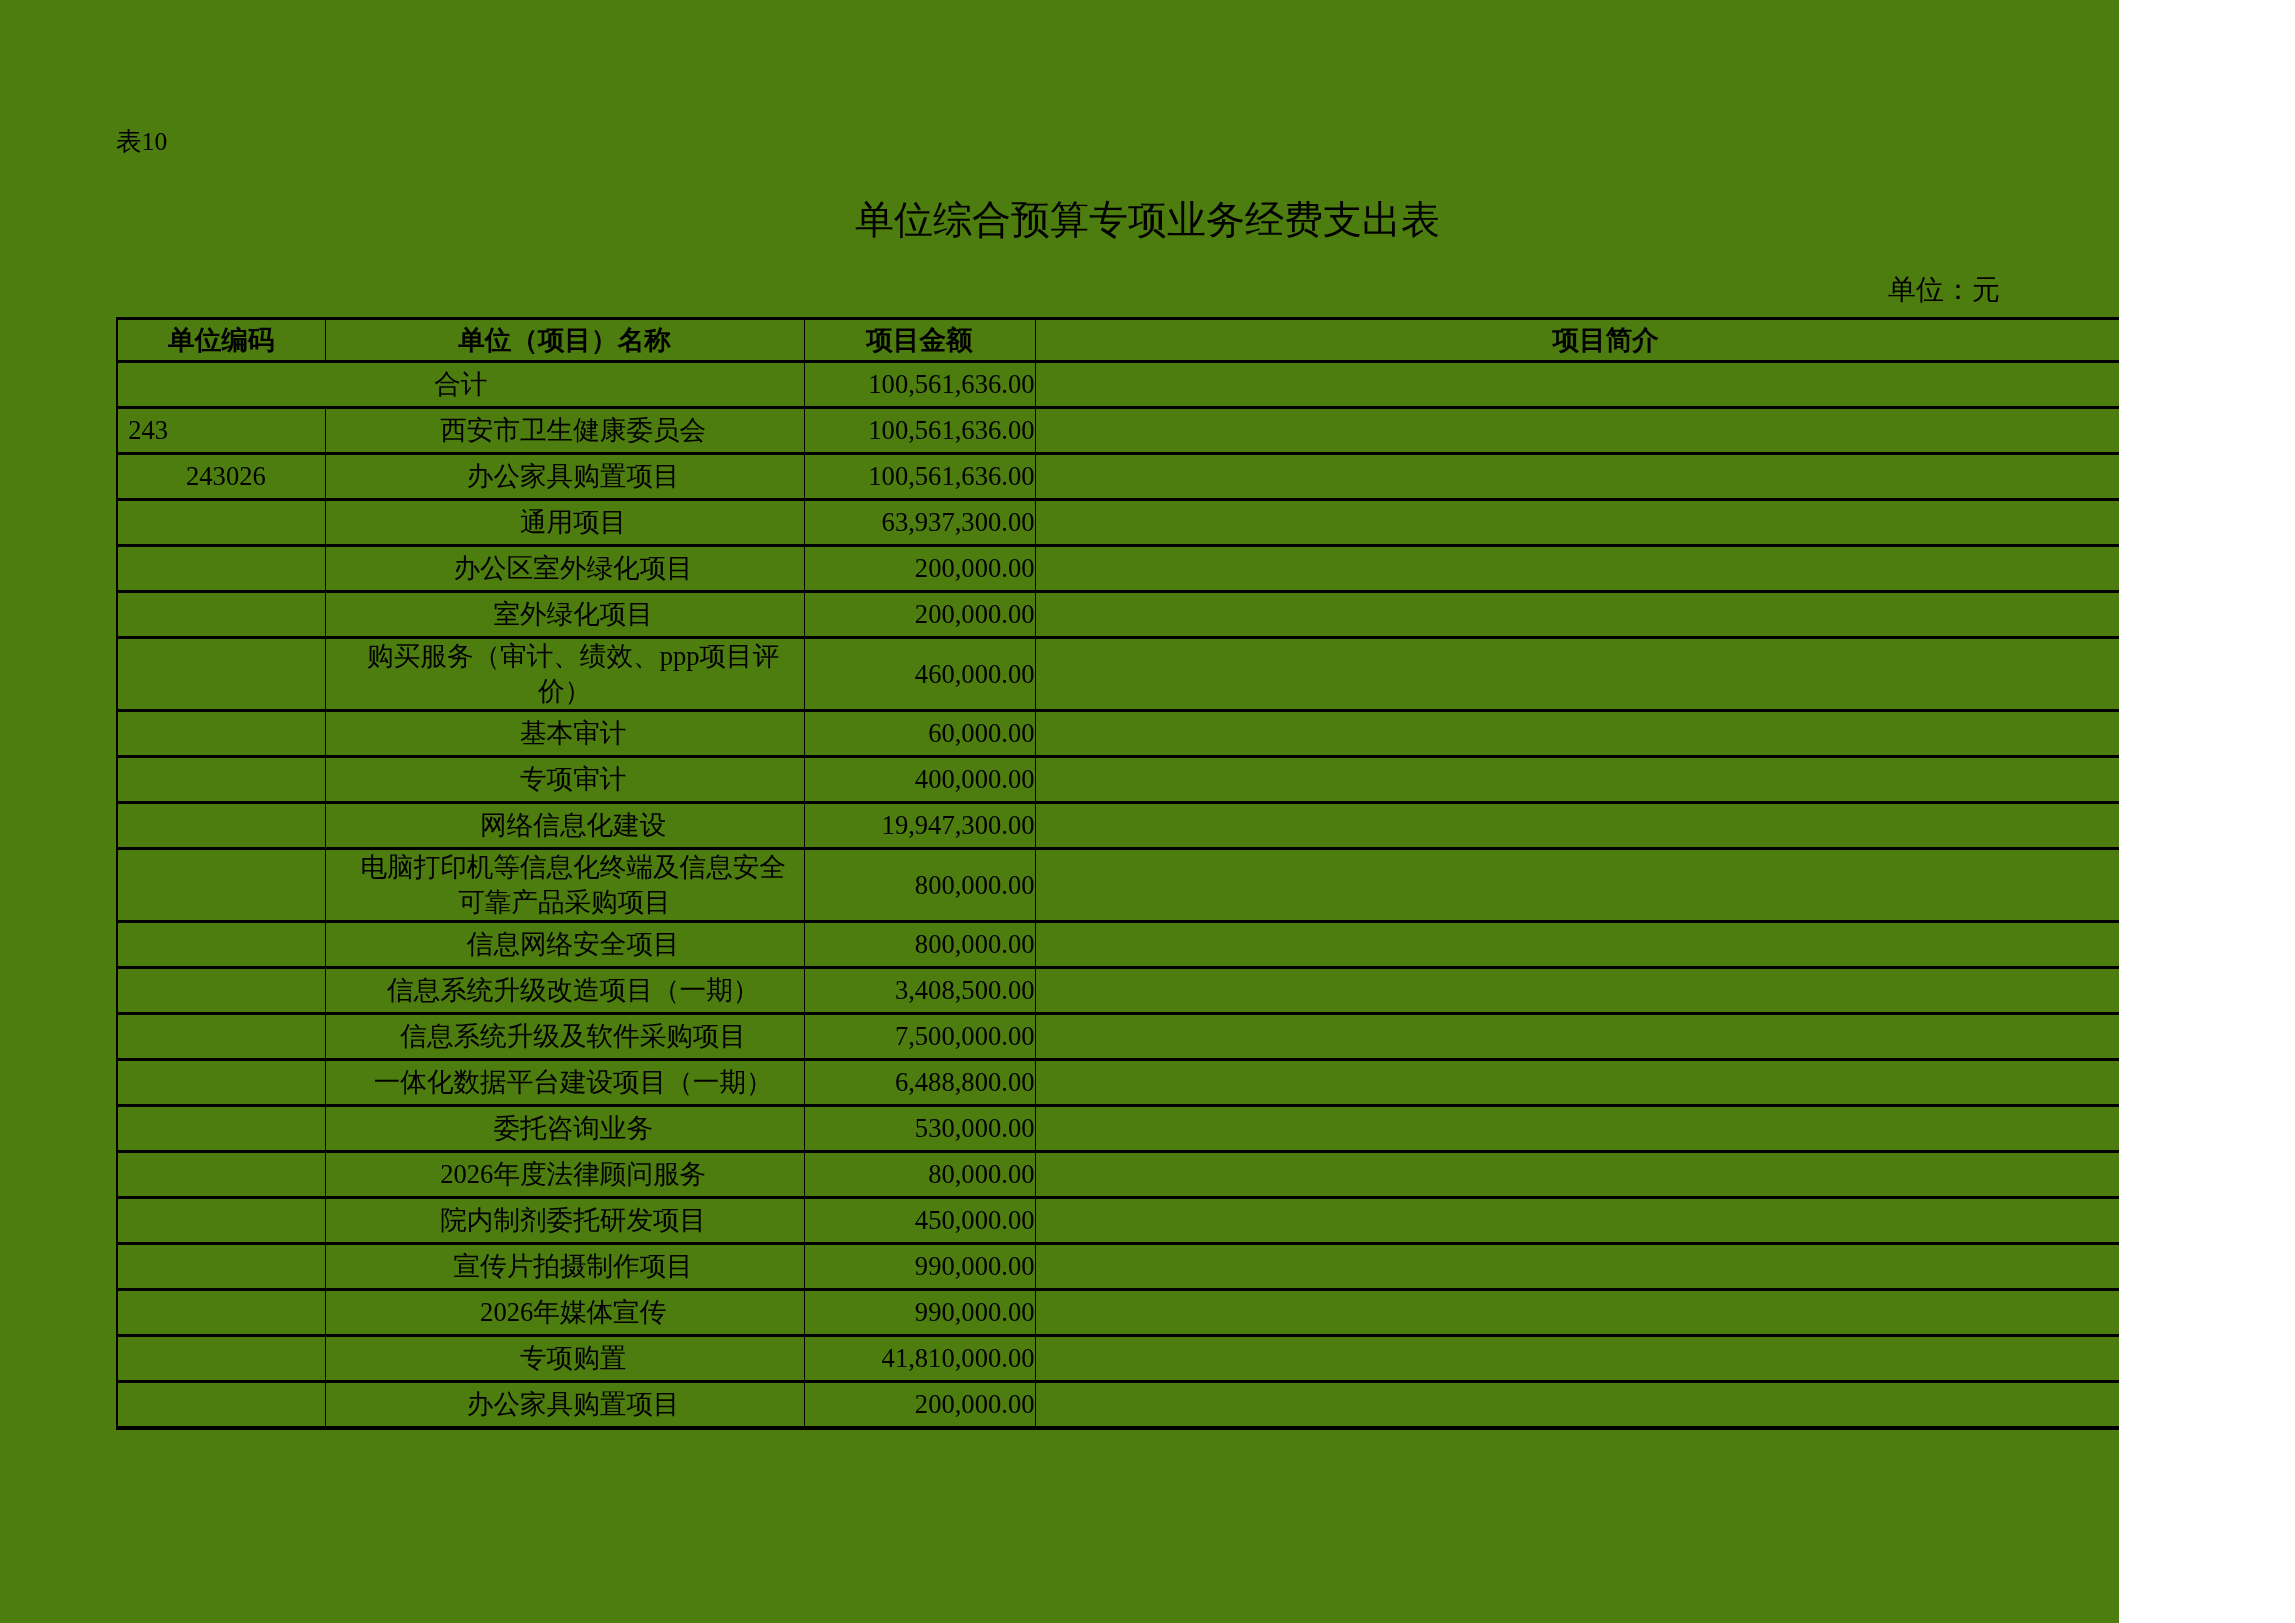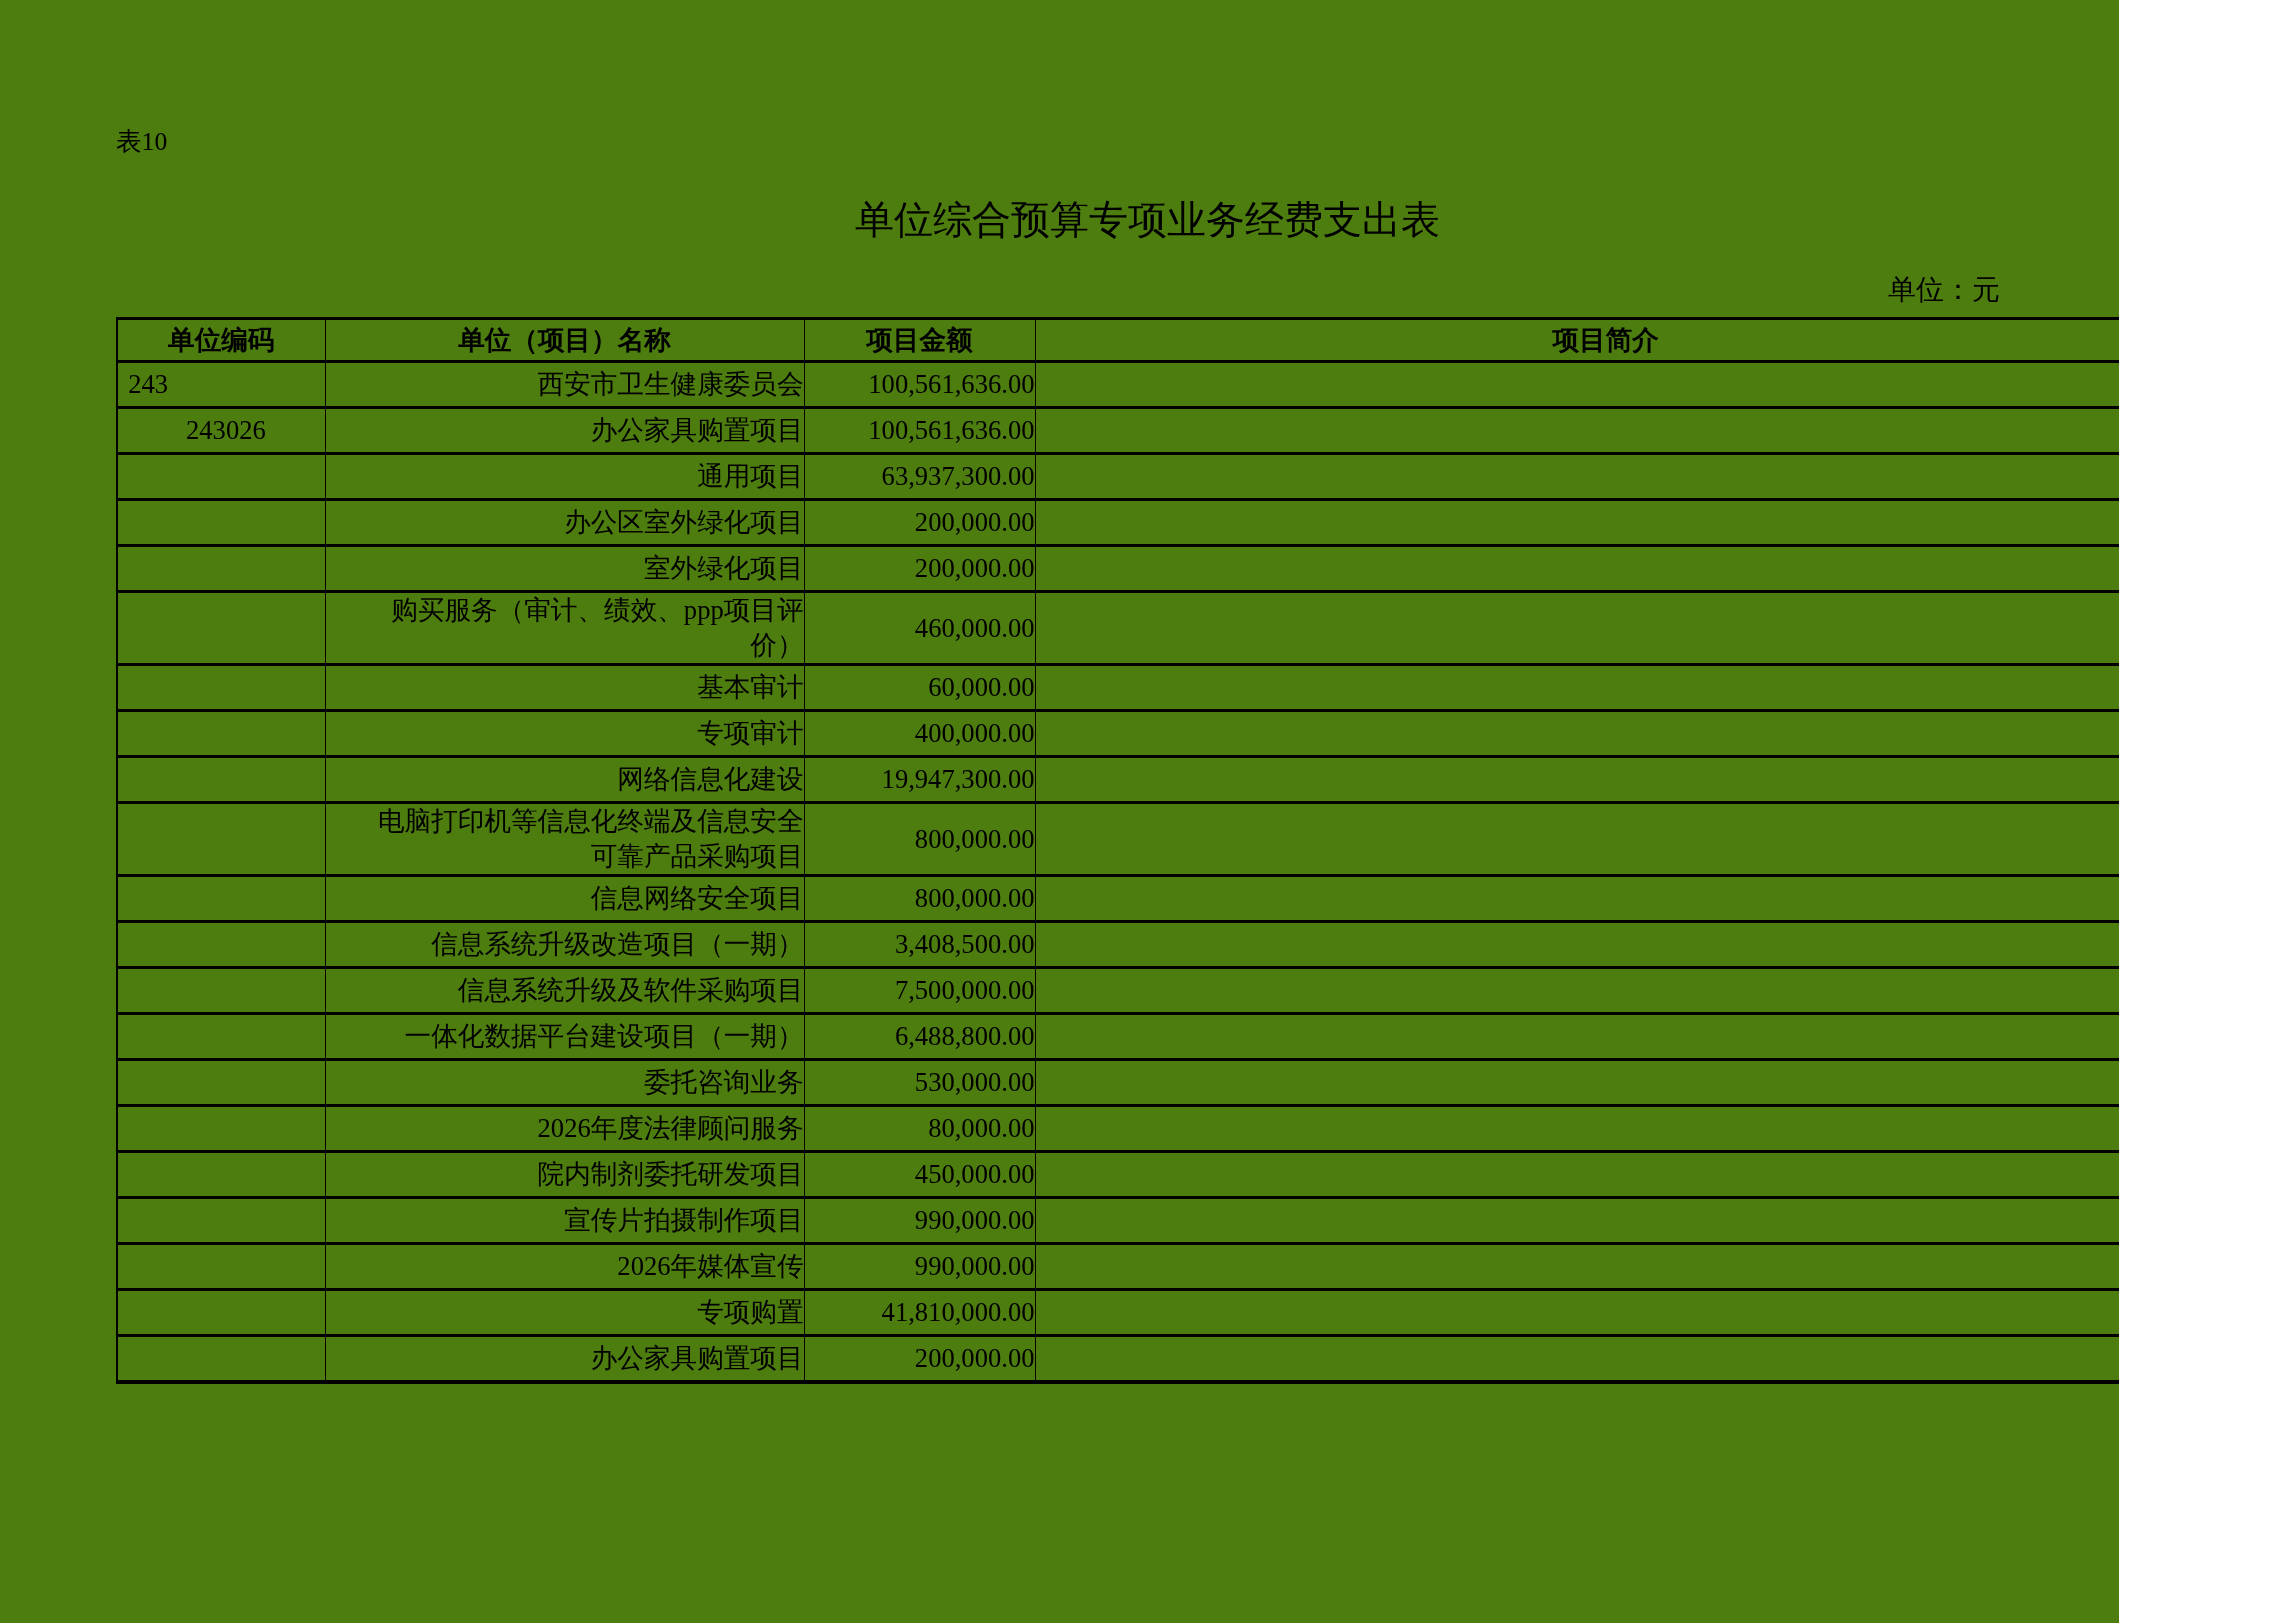--- a/index.html
+++ b/index.html
@@ -74,21 +74,21 @@
     text-align: center;
   }
   table.budget td {
     font-size: 26.6px;
     font-family: "Liberation Serif", serif;
   }
   td.code { text-align: left; line-height: 31px; }
   td.code.lvl0 { padding-left: 10.2px; }
   td.code.lvl1 { padding-left: 68px; }
   td.name {
-    text-align: right;
+    text-align: center;
     white-space: pre-wrap;
     text-indent: 17.4px;
     line-height: 35px;
   }
   td.name.merged {
     text-align: center;
     text-indent: 0;
   }
   td.amount {
     text-align: right;
@@ -116,20 +116,25 @@
     <thead>
       <tr>
         <th>单位编码</th>
         <th>单位（项目）名称</th>
         <th>项目金额</th>
         <th>项目简介</th>
       </tr>
     </thead>
     <tbody>
         <tr>
+          <td class="name merged" colspan="2">合计</td>
+          <td class="amount">100,561,636.00</td>
+          <td class="intro"></td>
+        </tr>
+        <tr>
           <td class="code lvl0">243</td>
           <td class="name">西安市卫生健康委员会</td>
           <td class="amount">100,561,636.00</td>
           <td class="intro"></td>
         </tr>
         <tr>
           <td class="code lvl1">243026</td>
           <td class="name">办公家具购置项目</td>
           <td class="amount">100,561,636.00</td>
           <td class="intro"></td>

